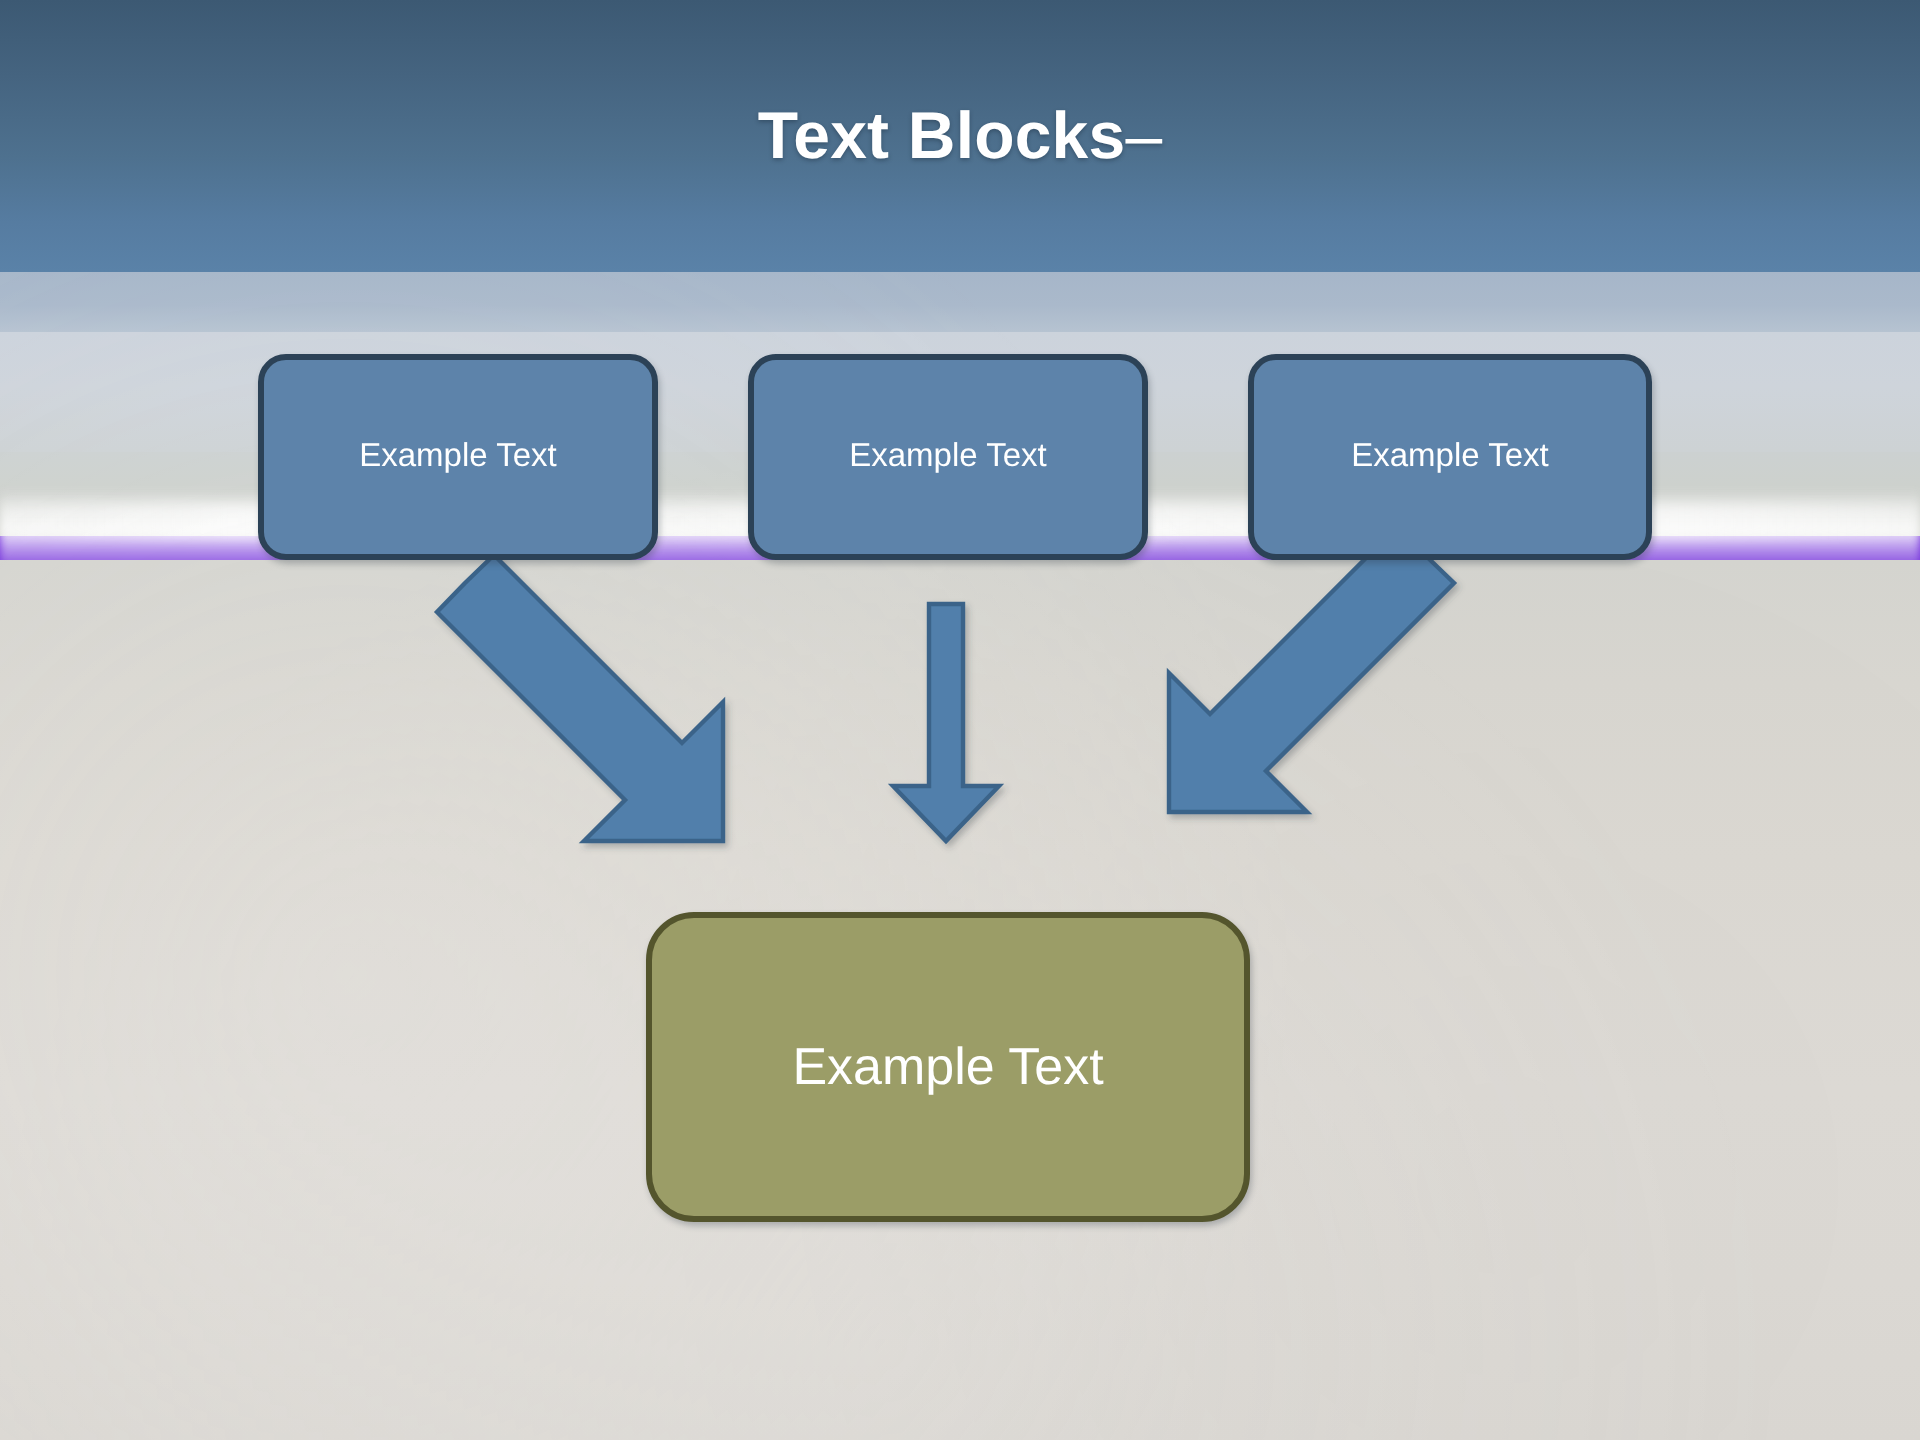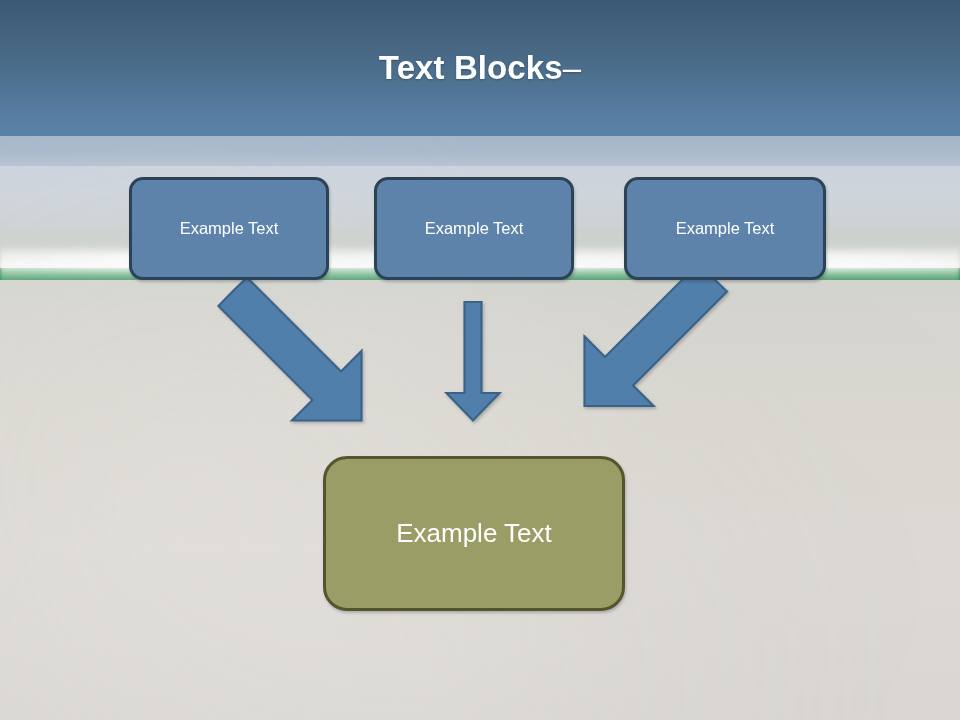--- a/index.html
+++ b/index.html
@@ -10,21 +10,21 @@
   }
   body {
     font-family: "Liberation Sans", sans-serif;
   }
 
   .slide {
     position: relative;
     width: 960px;
     height: 720px;
     overflow: hidden;
-    background: #15803d;
+    background: #6d28d9;
     text-decoration: underline;
   }
 
   
   .bg-layer {
     position: absolute;
     left: 0;
     width: 960px;
   }
 

